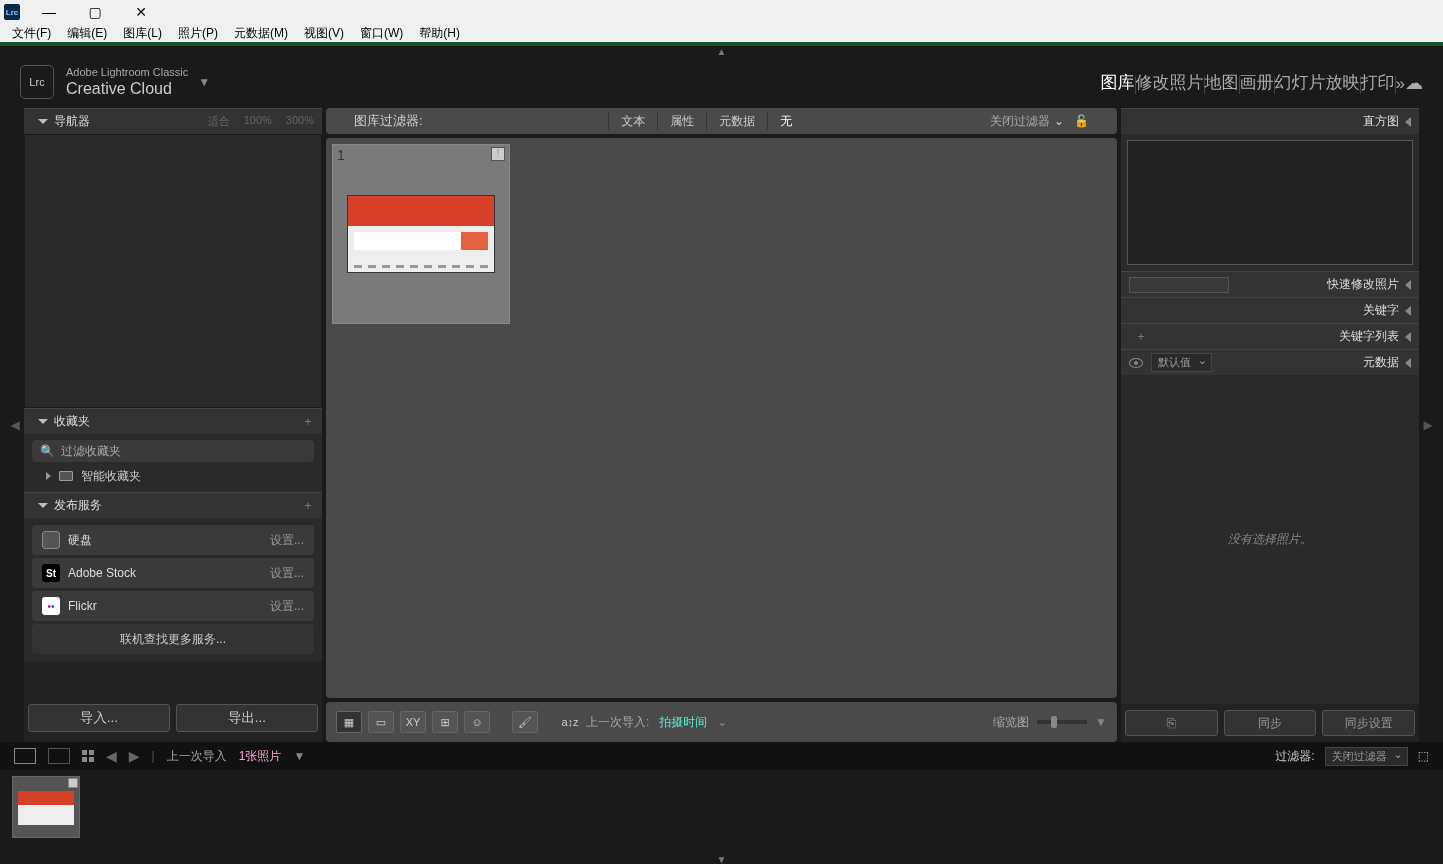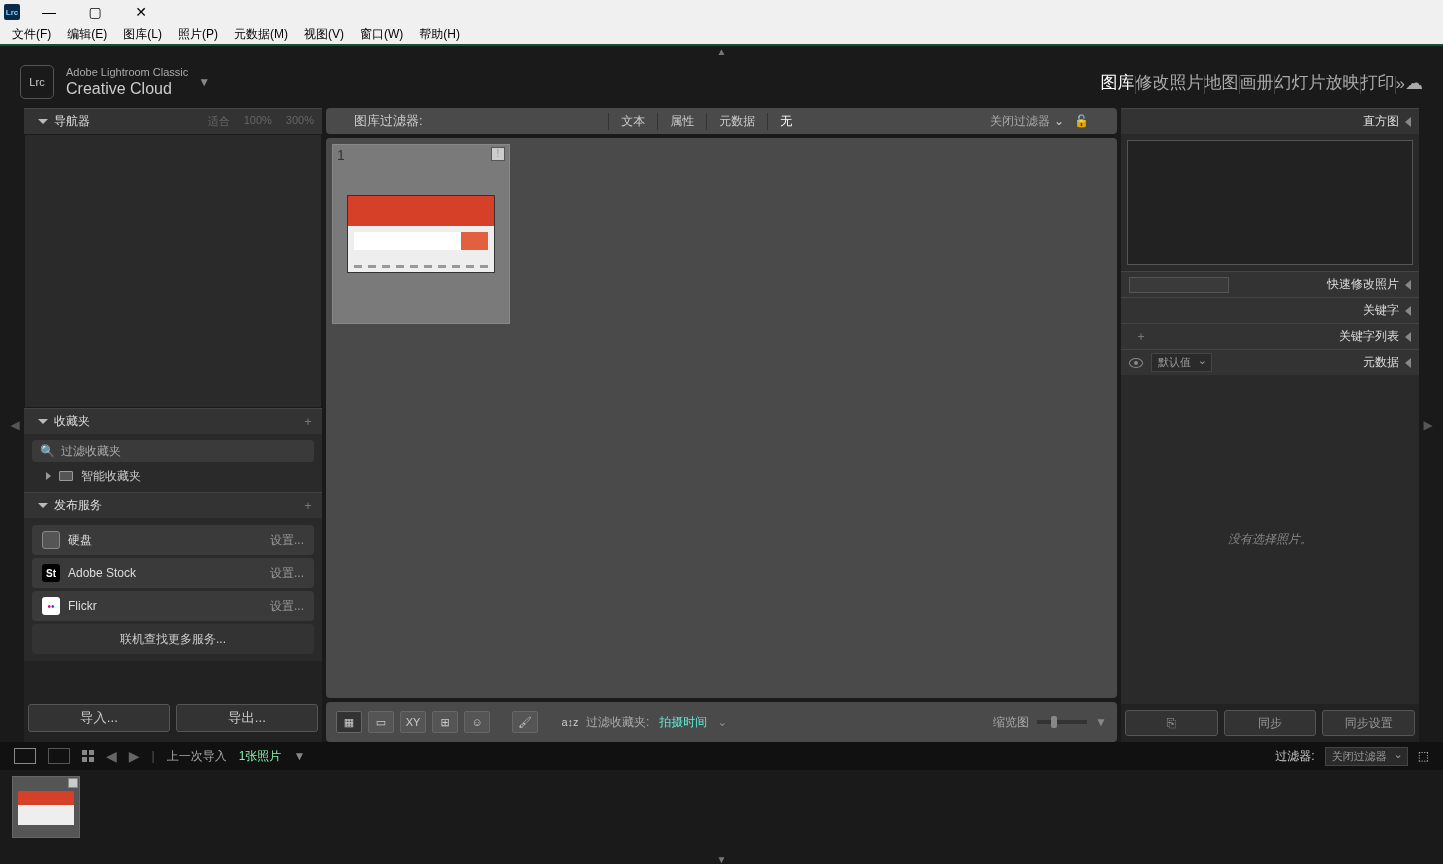--- a/index.html
+++ b/index.html
@@ -2,21 +2,21 @@
 <html><head>
 <meta charset="utf-8">
 <style>
 * { margin:0; padding:0; box-sizing:border-box; user-select:none; }
 body { font-family:"Microsoft YaHei","Segoe UI",sans-serif; font-size:12px; background:#1a1a1a; color:#999; width:1443px; height:864px; overflow:hidden; }
 .titlebar { height:24px; background:#f0f0f0; display:flex; align-items:center; padding:0 4px; color:#000; }
 .titlebar .app-logo { width:16px; height:16px; background:#0a2a4a; display:flex; align-items:center; justify-content:center; margin-right:6px; font-size:8px; color:#8cf; font-weight:bold; border-radius:2px; }
 .titlebar .title { flex:1; font-size:12px; }
 .win-btns { display:flex; }
 .win-btns div { width:46px; height:24px; display:flex; align-items:center; justify-content:center; font-size:14px; }
-.menubar { height:22px; background:#f0f0f0; display:flex; padding:0 4px; color:#000; align-items:center; border-bottom:2px solid #14532d; }
+.menubar { height:22px; background:#f0f0f0; display:flex; padding:0 4px; color:#000; align-items:center; border-bottom:4px solid #14532d; }
 .menubar span { padding:0 8px; font-size:12px; }
 .app-body { background:#1a1a1a; height:818px; display:flex; flex-direction:column; }
 .top-handle,.bot-handle { height:10px; display:flex; align-items:center; justify-content:center; color:#777; font-size:10px; }
 .identity-row { height:52px; display:flex; align-items:center; padding:0 20px; }
 .identity-row .lrc-icon { width:34px; height:34px; border:1px solid #555; border-radius:5px; display:flex; align-items:center; justify-content:center; color:#ccc; font-size:11px; margin-right:12px; }
 .identity-row .brand { line-height:1.2; }
 .identity-row .brand .l1 { font-size:11px; color:#aaa; }
 .identity-row .brand .l2 { font-size:16px; color:#ccc; }
 .identity-row .carrot { margin-left:10px; color:#888; }
 .modules { margin-left:auto; display:flex; align-items:flex-end; }
@@ -82,21 +82,21 @@
 .right-btns { padding:6px 4px; display:flex; gap:6px; }
 .right-btns .rbtn { flex:1; height:26px; background:#333; border:1px solid #555; color:#999; border-radius:3px; display:flex; align-items:center; justify-content:center; }
 .right-btns .sync-ico { width:18px; }
 .filmstrip-hdr { height:28px; background:#111; display:flex; align-items:center; padding:0 14px; gap:12px; color:#ccc; }
 .filmstrip-hdr .disp-ico { width:22px; height:16px; border:1px solid #888; }
 .filmstrip-hdr .disp-ico.dim { border-color:#555; }
 .grid-icon { display:grid; grid-template-columns:repeat(2,5px); grid-template-rows:repeat(2,5px); gap:2px; }
 .grid-icon div { background:#888; }
 .arrow { font-size:14px; color:#666; }
 .filmstrip-hdr .path { color:#aaa; }
-.filmstrip-hdr .count { color:#86efac; }
+.filmstrip-hdr .count { color:#f9a8d4; }
 .filmstrip-hdr .filter-right { margin-left:auto; display:flex; align-items:center; gap:10px; }
 .select-box { background:#2a2a2a; border:1px solid #444; padding:1px 20px 1px 6px; color:#999; font-size:11px; position:relative; }
 .select-box::after { content:"⌄"; position:absolute; right:4px; top:0; }
 .filmstrip { height:84px; background:#1a1a1a; padding:6px 12px; display:flex; gap:6px; }
 .fs-thumb { width:68px; height:62px; background:#555; border:1px solid #666; position:relative; }
 .fs-thumb .flag { position:absolute; top:1px; right:1px; width:10px; height:10px; border:1px solid #888; background:#ccc; }
 .fs-thumb .img { position:absolute; left:5px; right:5px; top:14px; height:34px; background:linear-gradient(#d64028 40%,#eee 40%); }
 .eye-icon { width:14px; height:10px; border:1px solid #888; border-radius:50%; position:relative; }
 .eye-icon::after { content:""; position:absolute; left:4px; top:2px; width:4px; height:4px; background:#888; border-radius:50%; }
 </style>
@@ -241,21 +241,21 @@
       <div class="toolbar">
         <div class="tbtn active">▦</div>
         <div class="tbtn">▭</div>
         <div class="tbtn">XY</div>
         <div class="tbtn">⊞</div>
         <div class="tbtn">☺</div>
         <div class="tsep"></div>
         <div class="tbtn">🖌</div>
         <div class="tsep"></div>
         <div class="tbtn" style="width:20px;background:transparent;border:none;">a↕z</div>
-        <span class="sort-lbl">过滤收藏夹:</span>
+        <span class="sort-lbl">上一次导入:</span>
         <span class="sort-val">拍摄时间</span>
         <span style="margin-left:4px;color:#888;">⌄</span>
         <div class="zoom-wrap">
           <span style="color:#aaa;">缩览图</span>
           <div class="zoom-slider"></div>
           <span style="color:#888;">▼</span>
         </div>
       </div>
     </div>
 

